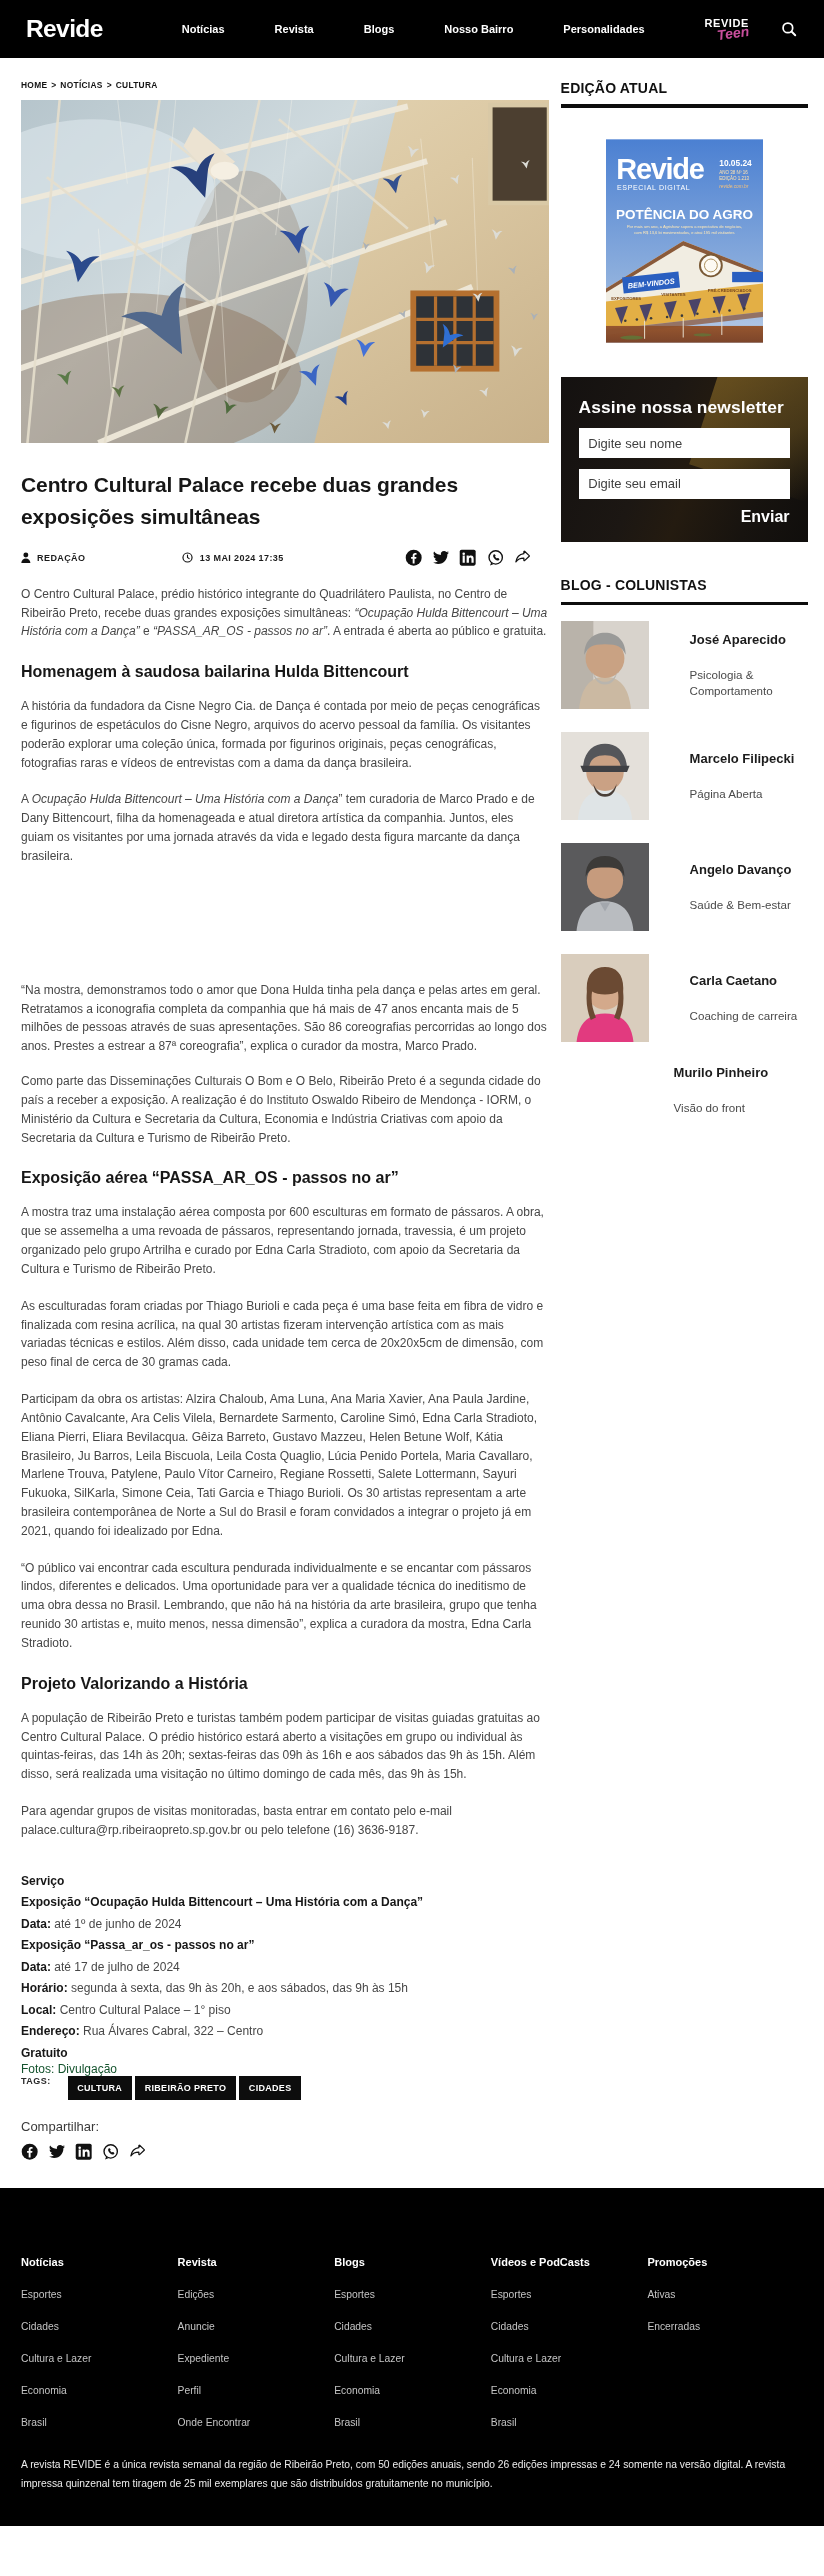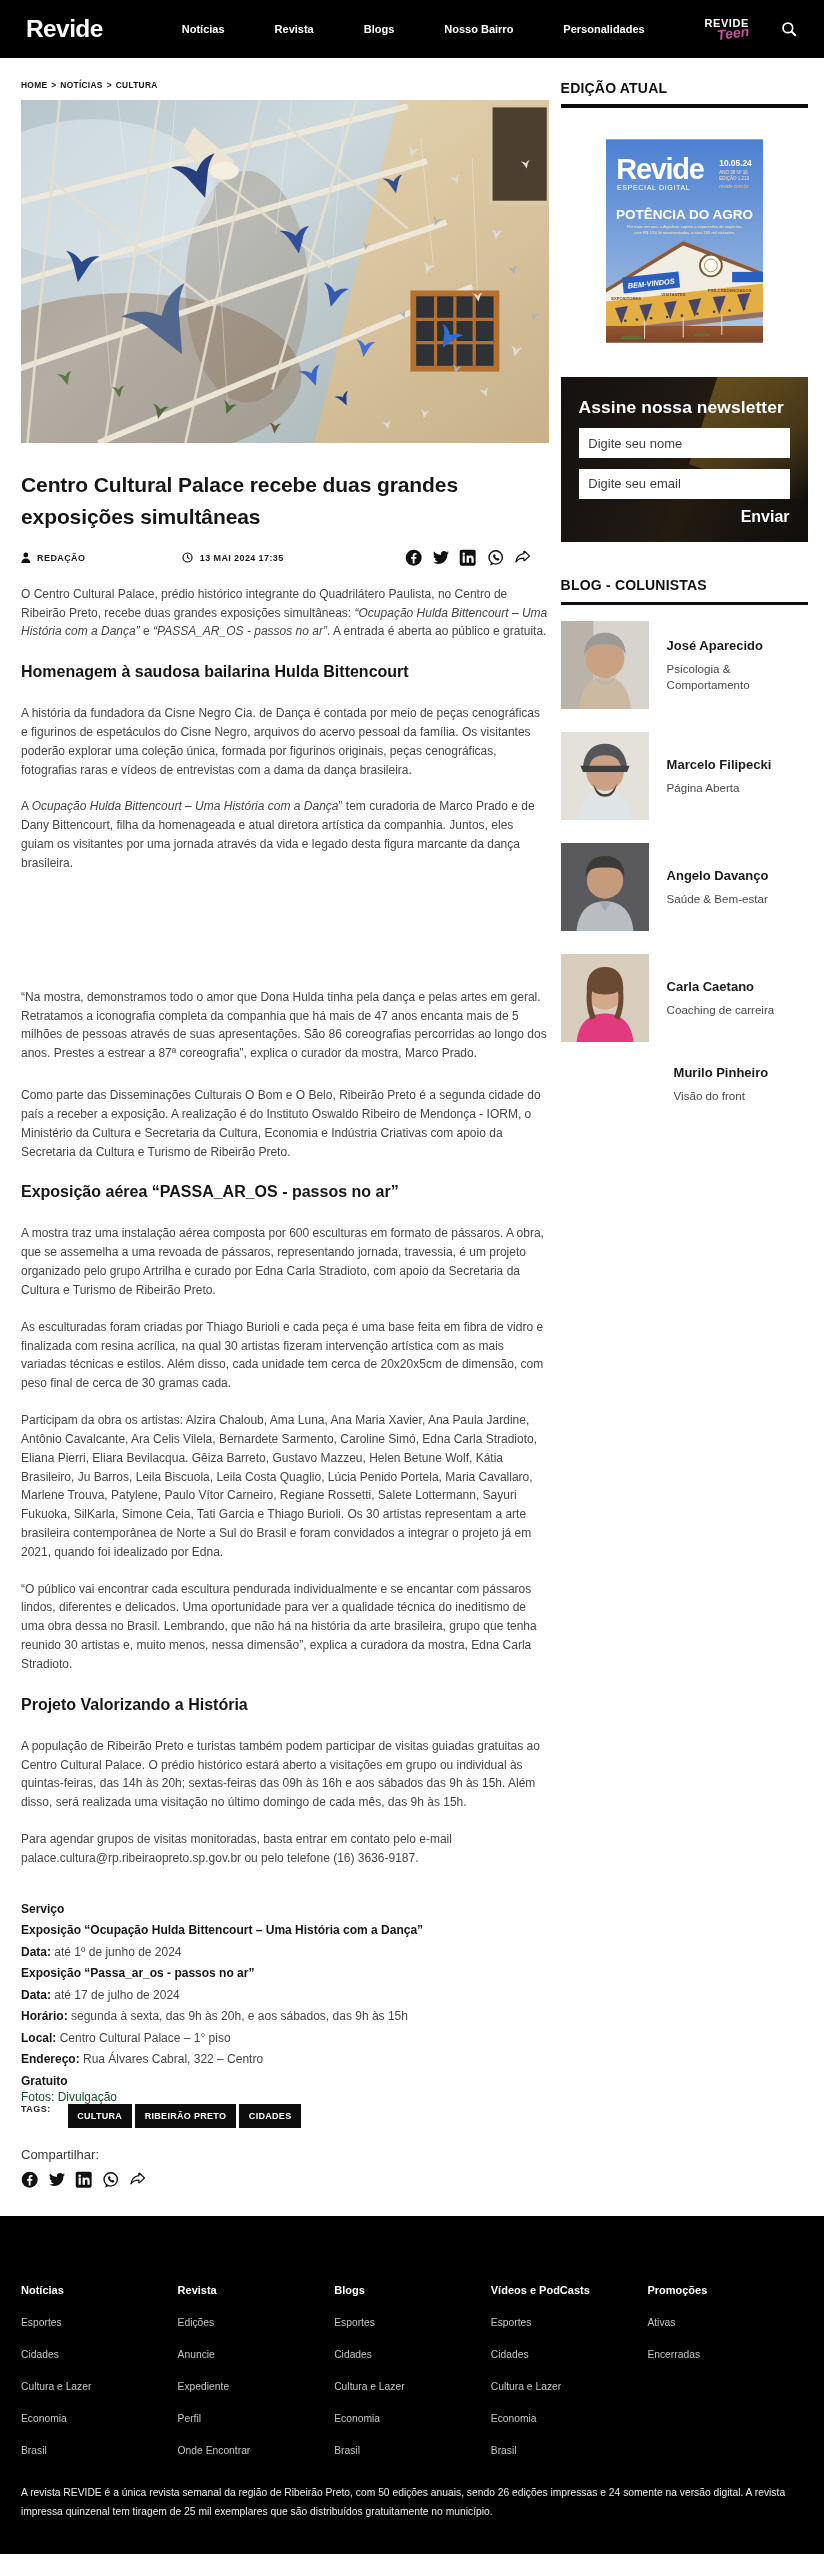--- a/index.html
+++ b/index.html
@@ -33,21 +33,21 @@
   
   h1.article-title { margin-top:26px; font-size:21px; line-height:1.55; color:#171717; font-weight:bold; letter-spacing:-0.1px; }
   .article-subtitle { margin-top:7.7px; font-size:11.6px; line-height:1.6; color:#5c5c5c; }
   .meta-row { margin-top:15.5px; display:flex; }
   .meta-item { display:flex; align-items:center; gap:6.4px; font-size:9px; font-weight:bold; color:#1c1c1c; letter-spacing:0.4px; }
   .meta-date { margin-left:97px; }
   .share-row { display:flex; align-items:center; gap:9.7px; }
   .meta-share { margin-left:auto; margin-right:18px; }
   .share-row svg { cursor:pointer; }
 
-  .body-p { margin-top:23px; font-size:12px; line-height:1.57; color:#474747; }
+  .body-p { margin-top:16px; font-size:12px; line-height:1.57; color:#474747; }
   .mt-lg { margin-top:18px; }
   h2.sect { margin-top:22px; font-size:16px; font-weight:bold; color:#171717; }
   .embed-gap { height:97px; }
 
   .service-block { margin-top:33px; font-size:12px; line-height:1.42; color:#474747; }
   .service-block .b { font-weight:bold; color:#171717; }
   .service-block div { margin-top:4.5px; }
   .fotos { font-size:12px; color:#14532d; }
 
   .tags-row { display:flex; align-items:flex-start; }
@@ -66,24 +66,24 @@
   .newsletter::before { content:""; position:absolute; right:-19.3px; top:-13px; width:122px; height:122px;
                 background:linear-gradient(135deg,#a8812d 0%,#6e5520 60%, transparent 100%); opacity:.55; transform:rotate(18deg); }
   .newsletter h3 { position:relative; color:#fff; font-size:17.4px; font-weight:bold; letter-spacing:0.1px; }
   .newsletter input { position:relative; display:block; width:100%; height:30px; border:0; background:#fff; margin-top:10.3px;
                 padding:0 9.7px; font-size:13px; font-family:"Liberation Sans",sans-serif; color:#333; }
   .newsletter input::placeholder { color:#3f3f3f; opacity:1; }
   .newsletter .send { position:relative; display:block; margin-left:auto; margin-top:9px; background:none; border:0;
                 color:#fff; font-size:16px; font-weight:bold; cursor:pointer; font-family:"Liberation Sans",sans-serif; }
   .blog-head { margin-top:35px; }
   .columnists { margin-top:16px; }
-  .colcard { display:flex; gap:18px; align-items:center; margin-bottom:23px; cursor:pointer; }
+  .colcard { display:flex; gap:41px; align-items:center; margin-bottom:23px; cursor:pointer; }
   .colphoto { width:88px; height:88px; flex:0 0 88px; overflow:hidden; }
   .colname { font-size:13px; font-weight:bold; color:#1c1c1c; }
-  .coltopic { margin-top:8px; font-size:11.6px; color:#4a4a4a; line-height:1.35; }
+  .coltopic { margin-top:20px; font-size:11.6px; color:#4a4a4a; line-height:1.35; }
   .colcard.nophoto { margin-left:113px; }
 
   
   .footer { background:#000; margin-top:27px; padding:68px 21px 32px; }
   .fcols { display:flex; }
   .fcol { width:20%; }
   .fcol h4 { color:#fff; font-size:11px; font-weight:bold; }
   .fcol a { display:block; margin-top:21px; color:#c4c4c4; font-size:10.3px; text-decoration:none; cursor:pointer; }
   .fdesc { margin-top:27px; color:#ededed; font-size:10.3px; line-height:1.9; max-width:779px; }
   .bottombar { display:flex; align-items:center; padding:59px 22.5px 22px 21px; }

